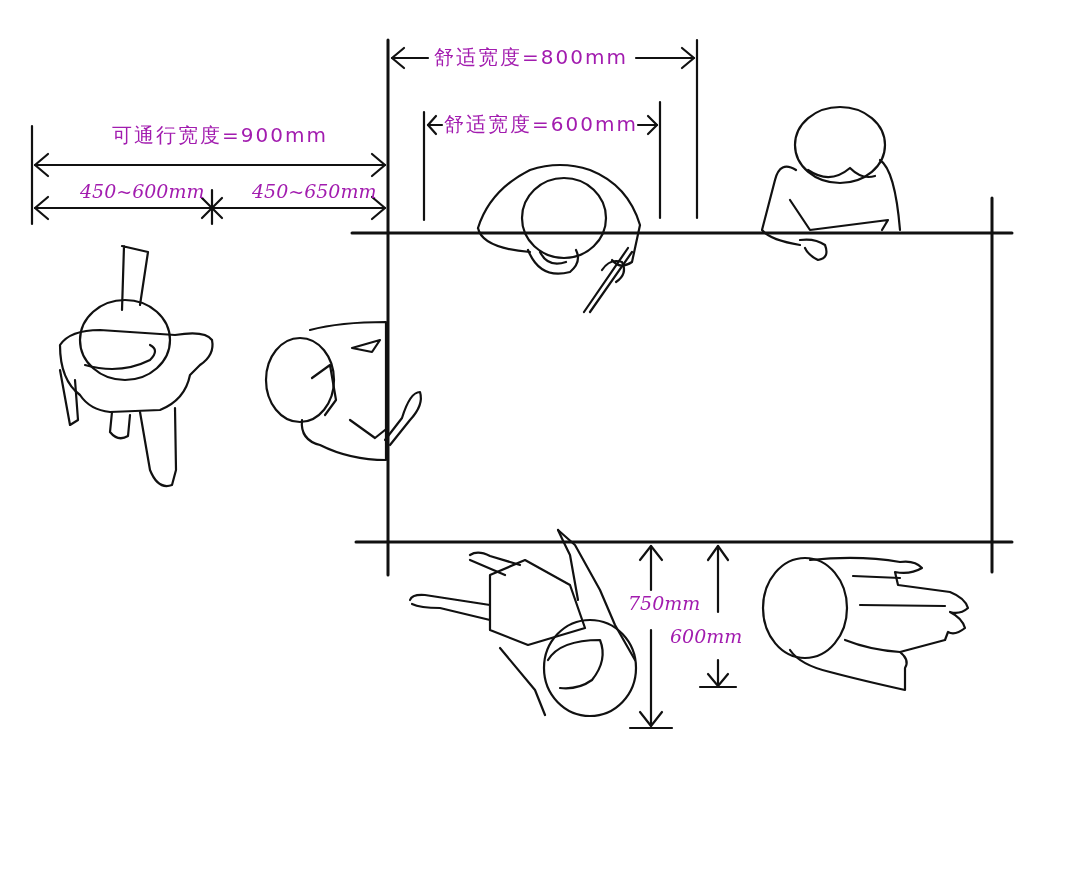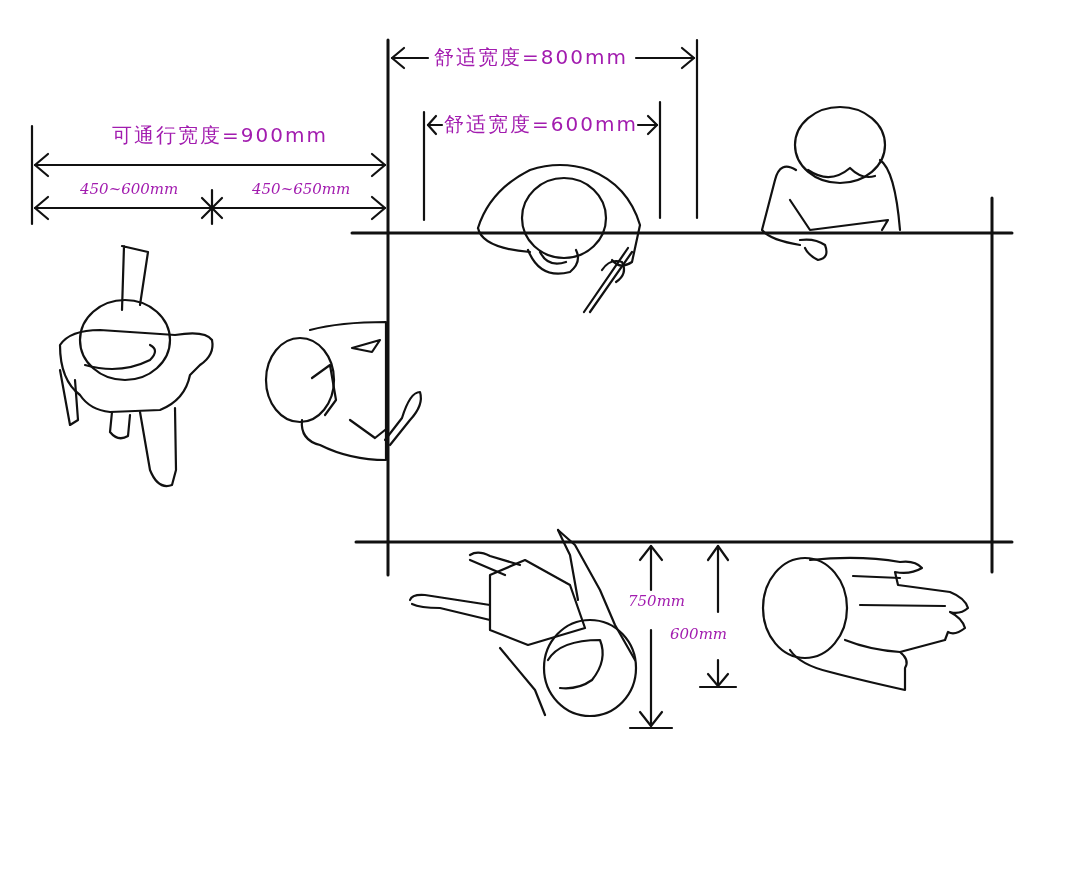--- a/index.html
+++ b/index.html
@@ -1,20 +1,20 @@
 <!DOCTYPE html>
 <html><head>
   <meta charset="utf-8">
   <style>
     html, body { margin: 0; padding: 0; background: #ffffff; }
     body { width: 1080px; height: 882px; position: relative; overflow: hidden; font-family: "DejaVu Sans", sans-serif; }
     svg.diagram { position: absolute; left: 0; top: 0; }
     .lbl { position: absolute; color: #a21caf; font-family: "DejaVu Serif", serif; font-style: italic; white-space: nowrap; line-height: 1; }
     .lbl-cn { font-family: "DejaVu Sans", sans-serif; font-style: normal; font-size: 20px; letter-spacing: 2px; }
-    .lbl-sm { font-size: 15px; }
+    .lbl-sm { font-size: 19px; }
   </style>
 </head>
 <body>
 
 <svg class="diagram" width="1080" height="882" viewBox="0 0 1080 882" fill="none" stroke="#111" stroke-width="2.2" stroke-linecap="round" stroke-linejoin="round">
 
   <g stroke-width="3">
     <line x1="352" y1="233" x2="1012" y2="233"></line>
     <line x1="356" y1="542" x2="1012" y2="542"></line>
     <line x1="388" y1="40" x2="388" y2="575"></line>

